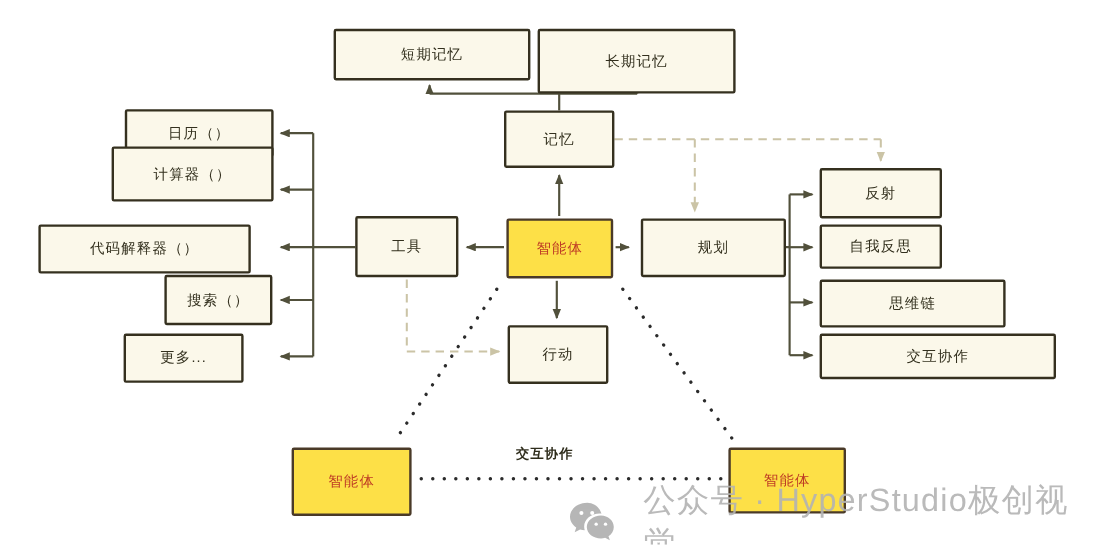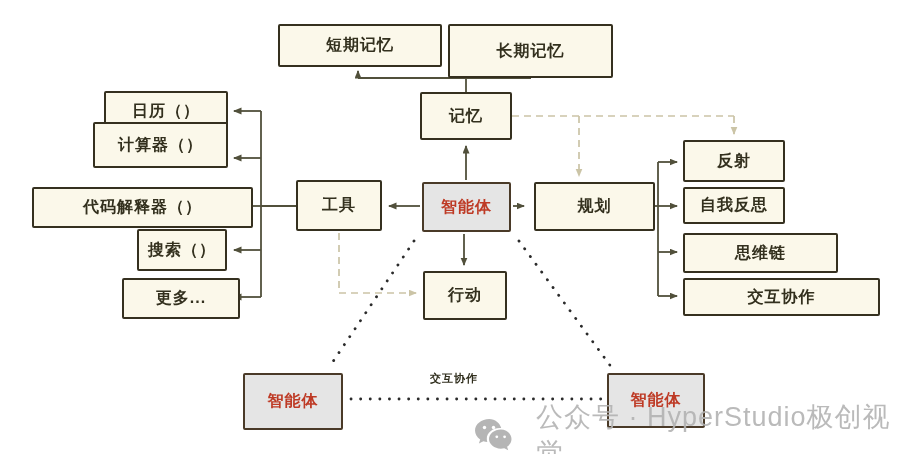--- a/index.html
+++ b/index.html
@@ -11,26 +11,26 @@
     overflow:hidden;
   }
   #connector-layer{position:absolute;left:0;top:0;z-index:1;}
   .node{
     position:absolute;
     box-sizing:border-box;
     background:#fbf8ea;
     border:2px solid #35301f;
     border-radius:2px;
     display:flex;align-items:center;justify-content:center;
-    font-size:16px;font-weight:700;color:#33301e;
+    font-size:12px;font-weight:400;color:#33301e;
     letter-spacing:1px;
     z-index:2;
   }
   .node.agent{
-    background:#e5e5e5;
+    background:#fde047;
     border-color:#4a3a28;
     color:#be3a25;
   }
   .edge-label{
     position:absolute;z-index:2;
     font-size:11px;font-weight:700;color:#2f2d1c;
     letter-spacing:1px;
   }
   .watermark{
     position:absolute;z-index:3;
@@ -122,25 +122,25 @@
   <div class="node" style="left:278px;top:24px;width:164px;height:43px">短期记忆</div>
 
   <div class="node" style="left:448px;top:24px;width:165px;height:54px">长期记忆</div>
 
   <div class="node" style="left:420px;top:92px;width:92px;height:48px">记忆</div>
 
   <div class="node" style="left:104px;top:91px;width:124px;height:40px">日历（）</div>
 
   <div class="node" style="left:93px;top:122px;width:135px;height:46px">计算器（）</div>
 
-  <div class="node" style="left:32px;top:187px;width:221px;height:41px">代码解释器（）</div>
+  <div class="node" style="left:32px;top:187px;width:177px;height:41px">代码解释器（）</div>
 
   <div class="node" style="left:137px;top:229px;width:90px;height:42px">搜索（）</div>
 
-  <div class="node" style="left:122px;top:278px;width:118px;height:41px">更多...</div>
+  <div class="node" style="left:103px;top:278px;width:100px;height:41px">更多...</div>
 
   <div class="node" style="left:296px;top:180px;width:86px;height:51px">工具</div>
 
   <div class="node agent" style="left:422px;top:182px;width:89px;height:50px">智能体</div>
 
   <div class="node" style="left:534px;top:182px;width:121px;height:49px">规划</div>
 
   <div class="node" style="left:423px;top:271px;width:84px;height:49px">行动</div>
 
   <div class="node" style="left:683px;top:140px;width:102px;height:42px">反射</div>

